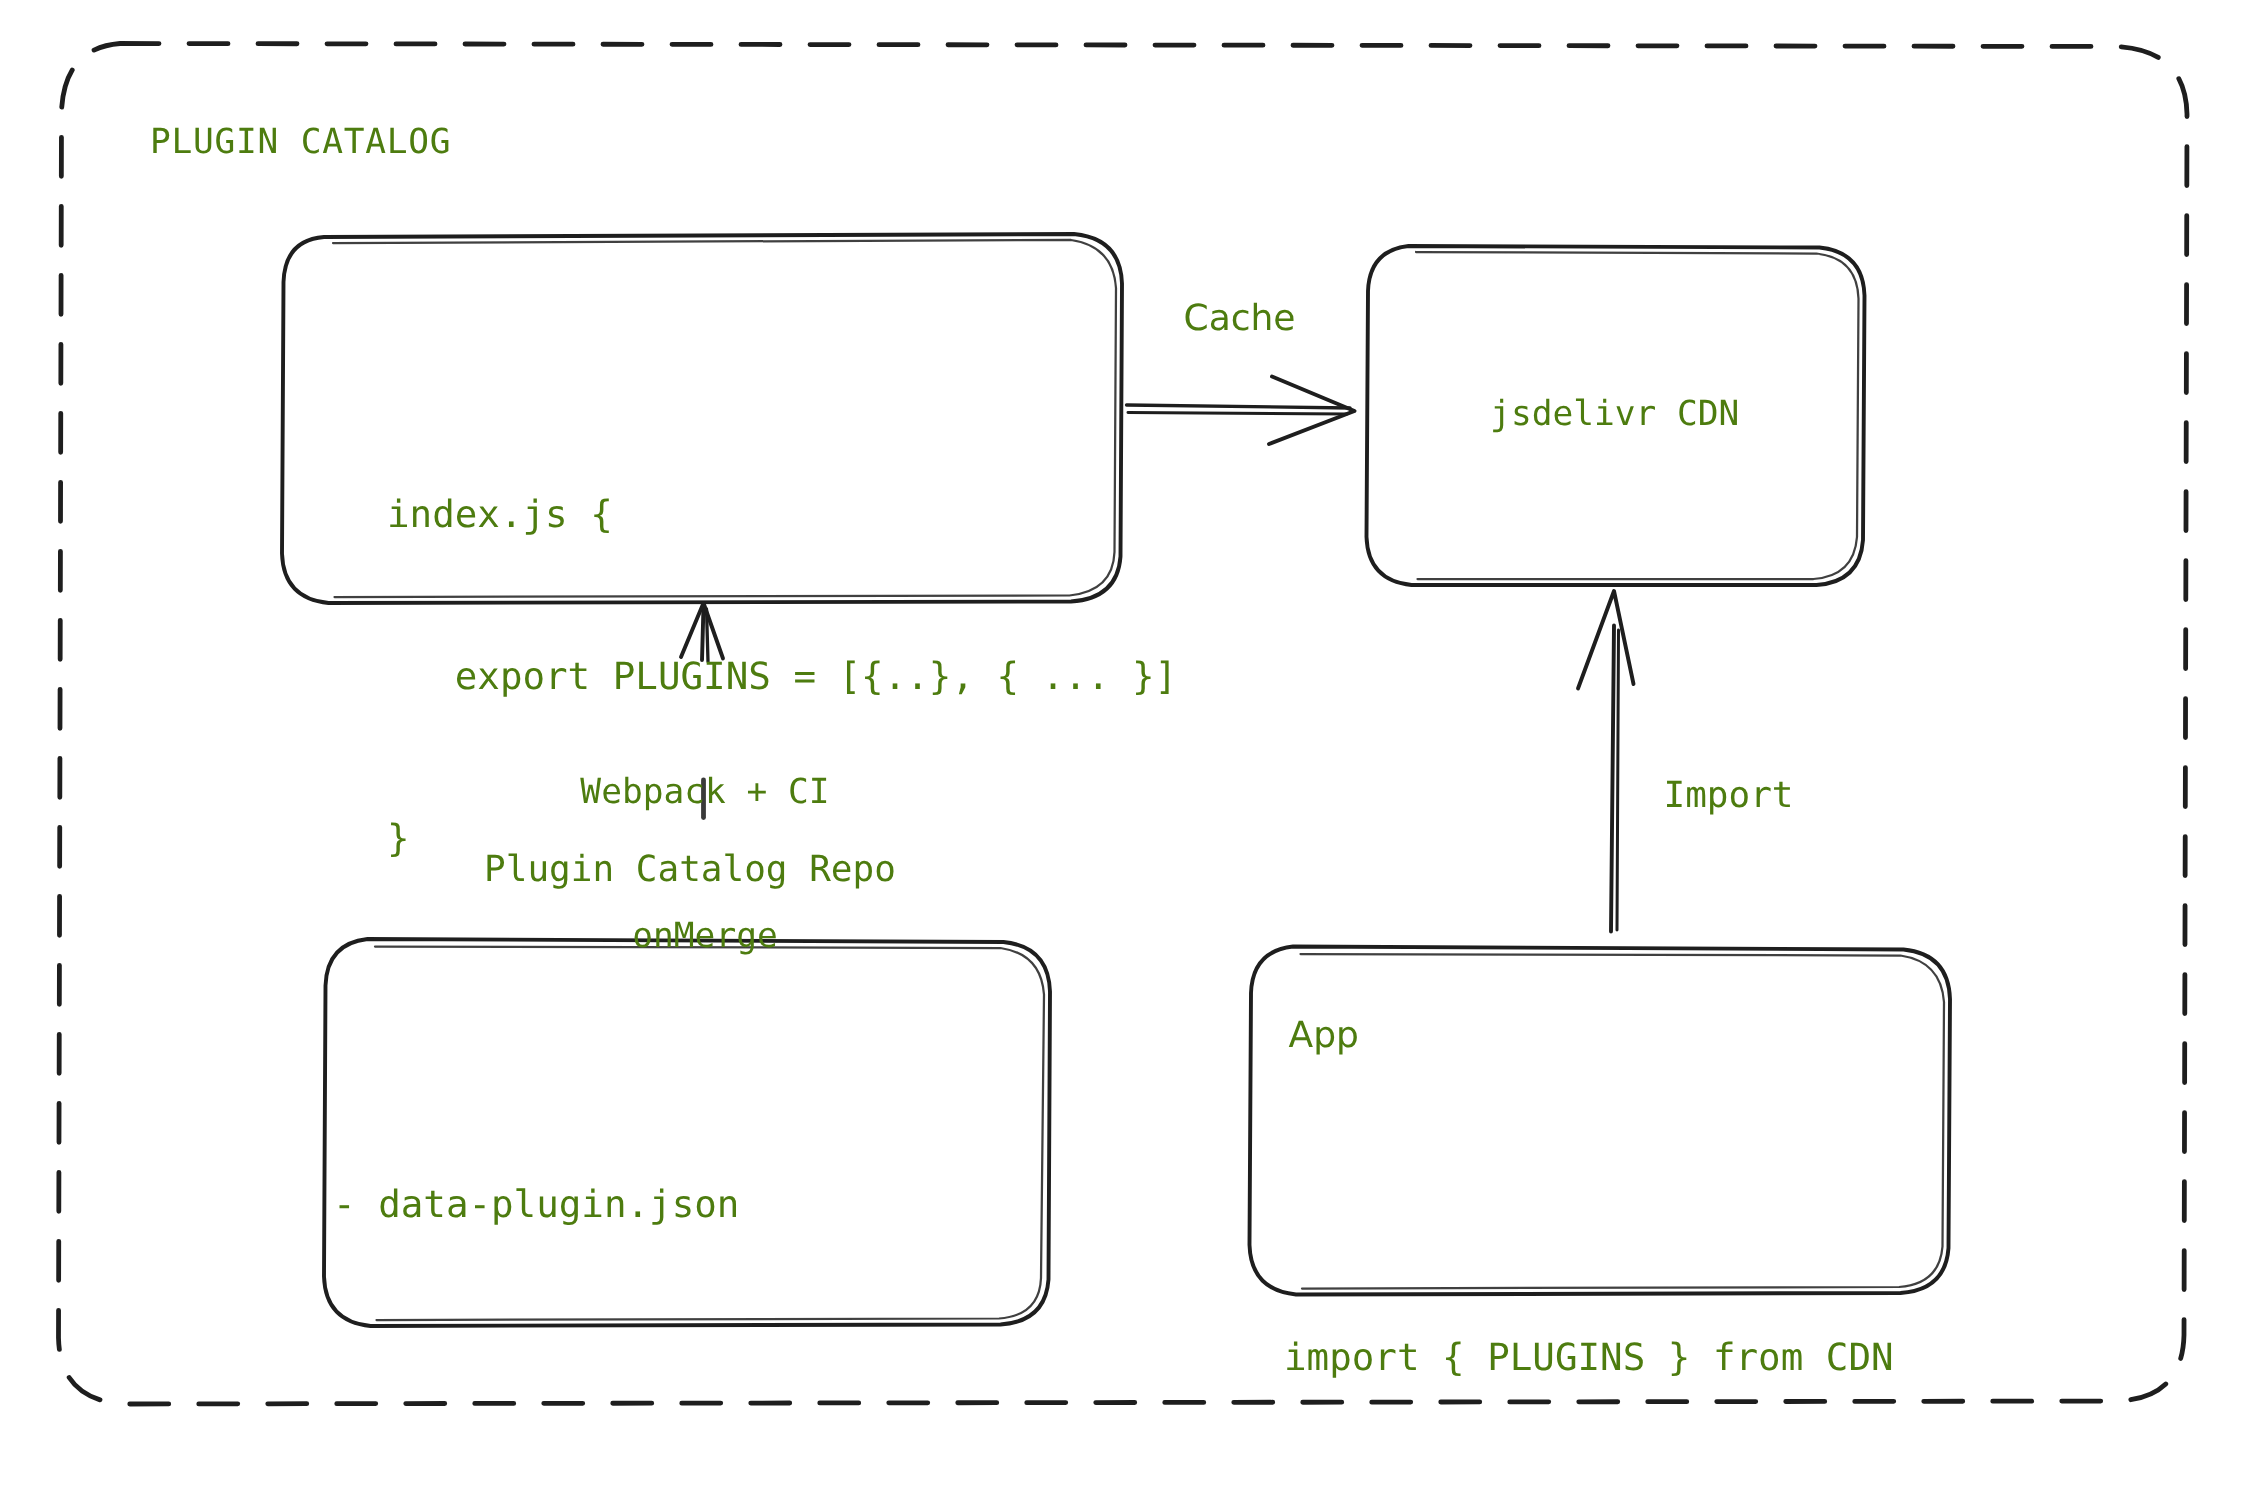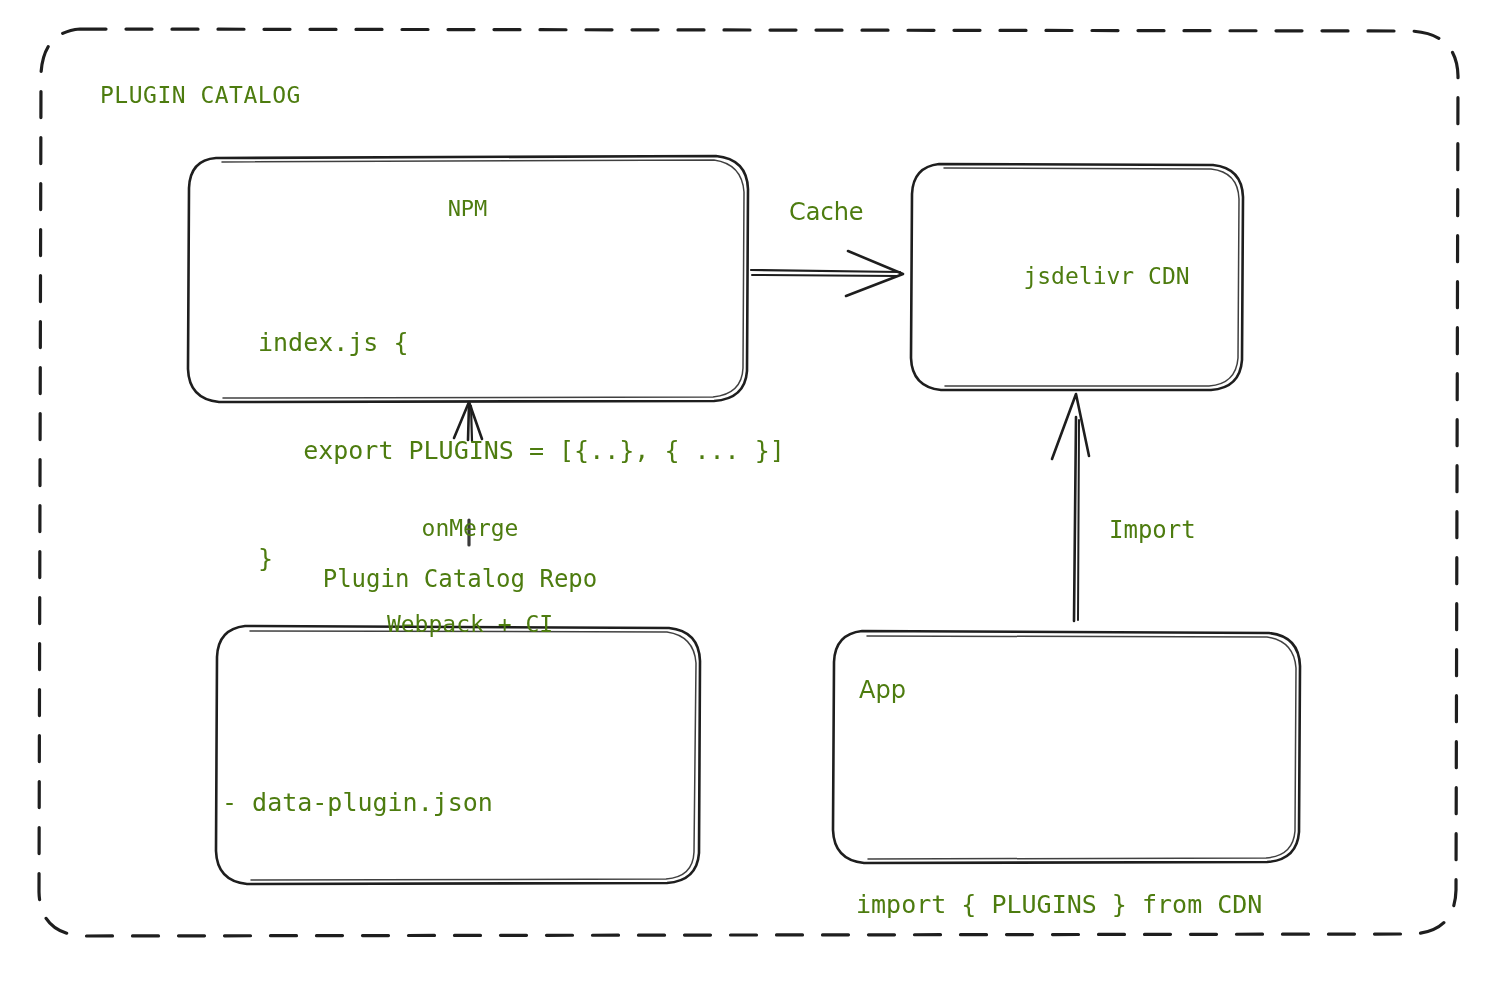--- a/index.html
+++ b/index.html
@@ -59,21 +59,20 @@
     margin-left: 40px;
   }
 
   
   #cdn-title {
     left: 910px;
     top: 265px;
     width: 333px;
     text-align: center;
     font-size: 23px;
-    padding-left: 30px;
   }
 
   
   #cache-label {
     left: 789px;
     top: 200px;
     font-size: 24px;
   }
 
   
@@ -170,35 +169,34 @@
     <g>
       <path d="M 1074,621 L 1076,417" fill="none" stroke="#1e1e1e" stroke-width="2.6" stroke-linecap="round"></path>
       <path d="M 1078,620 L 1079,420" fill="none" stroke="#1e1e1e" stroke-width="2.0" stroke-linecap="round"></path>
       <path d="M 1052,459 L 1076,394 L 1089,456" fill="none" stroke="#1e1e1e" stroke-width="2.6" stroke-linecap="round" stroke-linejoin="round"></path>
     </g>
 
   </svg>
 
   <div class="lbl" id="catalog-title">PLUGIN CATALOG</div>
 
-  <div class="lbl" id="npm-title">NPM</div>
 
   <div class="lbl" id="npm-code">
     <div>index.js {</div>
     <div>   export PLUGINS = [{..}, { ... }]</div>
     <div>}</div>
   </div>
 
   <div class="lbl" id="cdn-title">jsdelivr CDN</div>
 
   <div class="lbl sans" id="cache-label">Cache</div>
 
   <div class="lbl" id="webpack-label">
+    <div>Webpack + CI</div>
     <div>onMerge</div>
-    <div>Webpack + CI</div>
   </div>
 
   <div class="lbl" id="repo-caption">Plugin Catalog Repo</div>
 
   <div class="lbl" id="repo-list">
     <div>- data-plugin.json</div>
     
   </div>
 
   <div class="lbl" id="import-label">Import</div>

